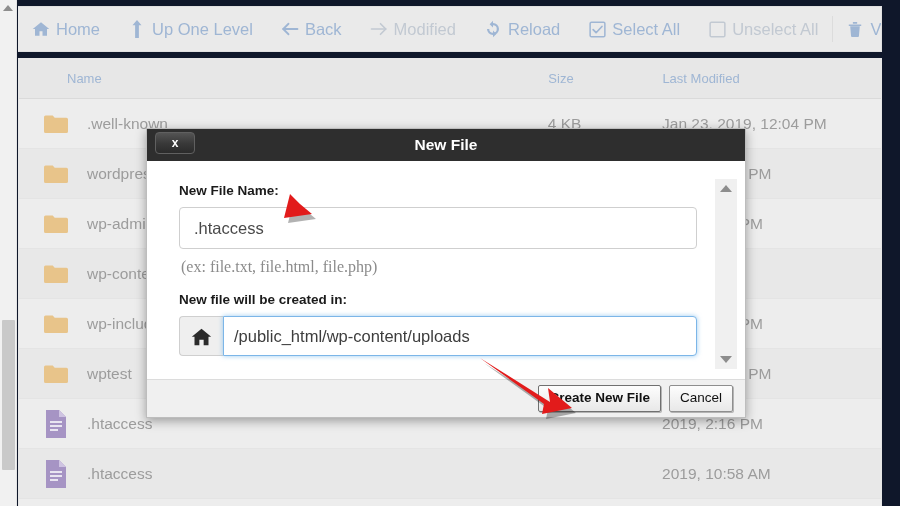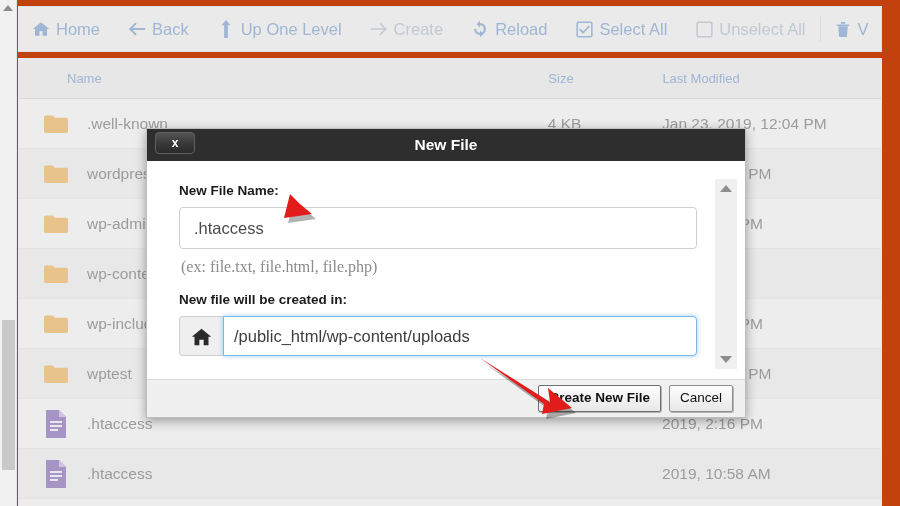--- a/index.html
+++ b/index.html
@@ -3,21 +3,21 @@
 <meta charset="utf-8">
 <style>
   * { box-sizing: border-box; margin: 0; padding: 0; }
   html, body {
     width: 900px; height: 506px;
     overflow: hidden;
     font-family: "Liberation Sans", sans-serif;
     background: #ffffff;
   }
 
-  #app { position: relative; width: 900px; height: 506px; background: #c2410c; overflow: hidden; }
+  #app { position: relative; width: 900px; height: 506px; background: #0f172a; overflow: hidden; }
 
   
   .page-scrollbar {
     position: absolute; left: 0; top: 0; width: 17px; height: 506px;
     background: #f1f1f1; border-right: 1px solid #e4e4e4;
   }
   .page-scrollbar .sb-arrow-up {
     position: absolute; top: 5px; left: 50%; transform: translateX(-50%);
     width: 0; height: 0;
     border-left: 5px solid transparent; border-right: 5px solid transparent;
@@ -169,45 +169,45 @@
       <span class="tb-ico">
         <svg width="18" height="18" viewBox="0 0 24 24" fill="#9fb6d4">
             <path d="M12 3 1 12h3v9h6v-6h4v6h6v-9h3L12 3z"></path>
           </svg>
       </span>
       <span>Home</span>
     </div>
 
     <div class="tb-item">
       <span class="tb-ico">
+        <svg width="14" height="18" viewBox="0 0 14 22" fill="#9fb6d4">
+            <path d="M7 0 1.5 6.5h3.2V22h4.6V6.5h3.2L7 0z"></path>
+          </svg>
+      </span>
+      <span>Up One Level</span>
+    </div>
+
+    <div class="tb-item">
+      <span class="tb-ico">
         <svg width="20" height="16" viewBox="0 0 24 18" fill="none" stroke="#9fb6d4" stroke-width="2.4" stroke-linecap="round" stroke-linejoin="round">
             <path d="M22 9H3"></path>
             <path d="M10 2 3 9l7 7"></path>
           </svg>
       </span>
       <span>Back</span>
     </div>
 
-    <div class="tb-item">
-      <span class="tb-ico">
-        <svg width="14" height="18" viewBox="0 0 14 22" fill="#9fb6d4">
-            <path d="M7 0 1.5 6.5h3.2V22h4.6V6.5h3.2L7 0z"></path>
-          </svg>
-      </span>
-      <span>Up One Level</span>
-    </div>
-
     <div class="tb-item dim">
       <span class="tb-ico">
         <svg width="20" height="16" viewBox="0 0 24 18" fill="none" stroke="#c2c9d2" stroke-width="2.2" stroke-linecap="round" stroke-linejoin="round">
             <path d="M2 9h19"></path>
             <path d="M14 2l7 7-7 7"></path>
           </svg>
       </span>
-      <span>Create</span>
+      <span>Modified</span>
     </div>
 
     <div class="tb-item">
       <span class="tb-ico">
         <svg width="18" height="18" viewBox="0 0 24 24" fill="#9fb6d4">
             <path d="M12 4V1L7.5 5.5 12 10V7a5 5 0 1 1-5 5H4a8 8 0 1 0 8-8z"></path>
             <path d="M12 20v3l4.5-4.5L12 14v3"></path>
           </svg>
       </span>
       <span>Reload</span>

